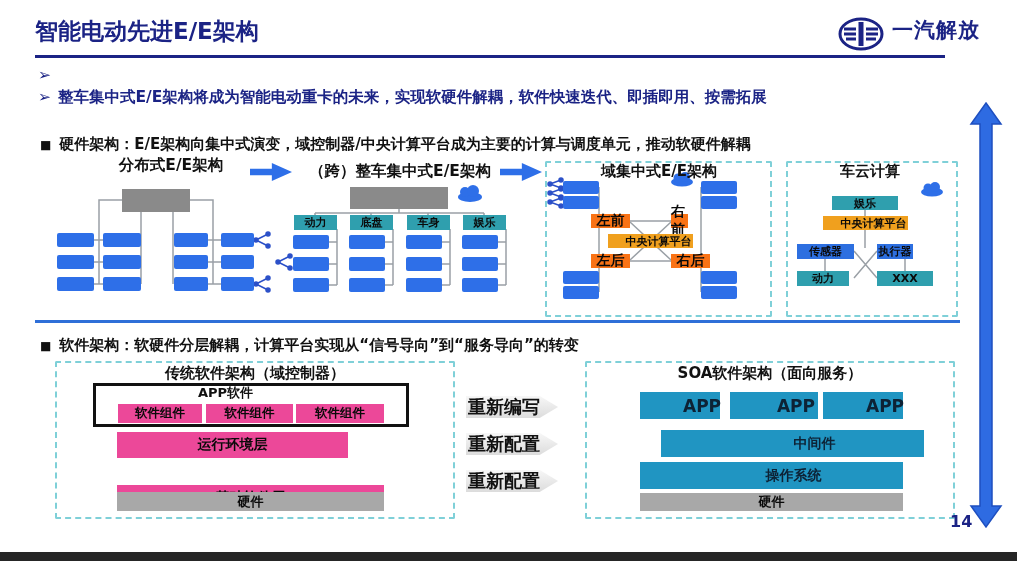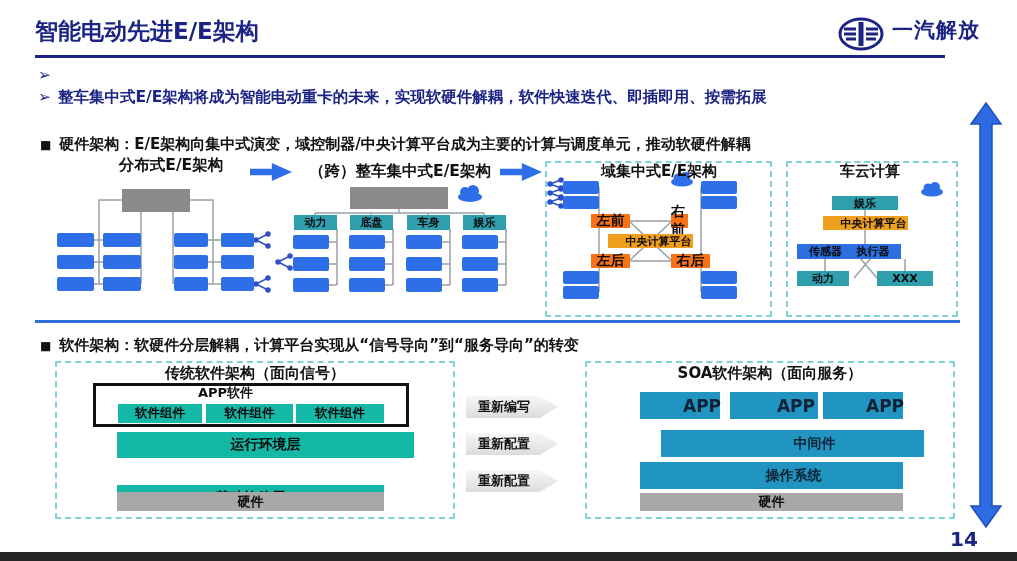--- a/index.html
+++ b/index.html
@@ -33,33 +33,33 @@
     display:flex; align-items:center; justify-content:center; white-space:nowrap;padding-left:16px; }
   .blue-label { background:#2d6fe0; color:#0a0a0a; font-size:11px; font-weight:bold;
     display:flex; align-items:center; justify-content:center; }
 
   .dashed-box { border:2px dashed #7fd0d8; border-radius:2px; }
   .dash-title { font-size:15px; font-weight:bold; color:#111; text-align:center; }
 
   .divider { left:35px; top:320px; width:925px; height:3px; background:#2e6fd8; }
 
   .black-frame { border:3px solid #111; background:#fff; }
-  .cyan-layer { background:#14b8a6; color:#0a0a0a; font-weight:bold;
+  .cyan-layer { background:#ec4899; color:#0a0a0a; font-weight:bold;
     display:flex; align-items:center; justify-content:center; }
   .soa-layer { background:#2095c2; color:#0d2235; font-weight:bold;
     display:flex; align-items:center; justify-content:center;padding-left:44px; }
   .hw-layer { background:#a8a8a8; color:#0a0a0a; font-weight:bold;
     display:flex; align-items:center; justify-content:center; }
 
   .transition-arrow { width:92px; height:22px; background:linear-gradient(#f7f7f7,#dcdcdc);
     clip-path:polygon(0 0,80% 0,100% 50%,80% 100%,0 100%);
     display:flex; align-items:center; justify-content:center; padding-right:16px;
-    font-size:13px; font-weight:bold; color:#111; filter:drop-shadow(0 1px 1px rgba(0,0,0,.25)); }
-
-  .page-number { left:950px; top:527px; font-size:20px; font-weight:bold; color:#1b2385; }
+    font-size:18px; font-weight:bold; color:#111; filter:drop-shadow(0 1px 1px rgba(0,0,0,.25)); }
+
+  .page-number { left:950px; top:512px; font-size:16px; font-weight:bold; color:#1b2385; }
   .bottom-bar { left:0; top:552px; width:1017px; height:9px; background:#262626; }
 
   svg.overlay { position:absolute; left:0; top:0; pointer-events:none; }
 </style>
 </head>
 <body>
 
 <div class="slide">
 
   <div class="abs page-title">智能电动先进E/E架构</div>
@@ -211,38 +211,38 @@
   <div class="abs green-label" style="left:671px;top:214px;width:17px;height:14px;">右前</div>
   <div class="abs green-label" style="left:591px;top:254px;width:39px;height:14px;">左后</div>
   <div class="abs green-label" style="left:671px;top:254px;width:39px;height:14px;">右后</div>
   <div class="abs orange-label" style="left:608px;top:234px;width:85px;height:14px;">中央计算平台</div>
 
   <div class="abs dashed-box" style="left:786px;top:161px;width:172px;height:156px;"></div>
   <div class="abs dash-title" style="left:800px;top:162px;width:140px;">车云计算</div>
   <div class="abs teal-label" style="left:832px;top:196px;width:66px;height:14px;">娱乐</div>
   <div class="abs orange-label" style="left:823px;top:216px;width:85px;height:14px;">中央计算平台</div>
   <div class="abs blue-label" style="left:797px;top:244px;width:57px;height:15px;">传感器</div>
-  <div class="abs blue-label" style="left:845px;top:244px;width:56px;height:15px;">执行器</div>
+  <div class="abs blue-label" style="left:877px;top:244px;width:36px;height:15px;">执行器</div>
   <div class="abs teal-label" style="left:797px;top:271px;width:52px;height:15px;">动力</div>
   <div class="abs teal-label" style="left:877px;top:271px;width:56px;height:15px;">XXX</div>
 
   <div class="abs divider"></div>
 
   <div class="abs section-heading" style="left:40px;top:336px;">
     <span class="sec-marker">■</span><span>软件架构：软硬件分层解耦，计算平台实现从“信号导向”到“服务导向”的转变</span>
   </div>
 
   <div class="abs dashed-box" style="left:55px;top:361px;width:400px;height:158px;"></div>
-  <div class="abs dash-title" style="left:75px;top:364px;width:360px;">传统软件架构（面向信号）</div>
+  <div class="abs dash-title" style="left:75px;top:364px;width:360px;">传统软件架构（域控制器）</div>
   <div class="abs black-frame" style="left:93px;top:383px;width:316px;height:44px;"></div>
   <div class="abs" style="left:93px;top:384px;width:265px;text-align:center;font-size:13px;font-weight:bold;color:#111;">APP软件</div>
   <div class="abs cyan-layer" style="left:118px;top:404px;width:84px;height:19px;font-size:12.5px;">软件组件</div>
   <div class="abs cyan-layer" style="left:206px;top:404px;width:87px;height:19px;font-size:12.5px;">软件组件</div>
   <div class="abs cyan-layer" style="left:296px;top:404px;width:88px;height:19px;font-size:12.5px;">软件组件</div>
-  <div class="abs cyan-layer" style="left:117px;top:432px;width:297px;height:26px;font-size:14px;">运行环境层</div>
+  <div class="abs cyan-layer" style="left:117px;top:432px;width:231px;height:26px;font-size:14px;">运行环境层</div>
   <div class="abs cyan-layer" style="left:117px;top:485px;width:267px;height:26px;font-size:14px;">基础软件层</div>
   <div class="abs hw-layer" style="left:117px;top:492px;width:267px;height:19px;font-size:13px;">硬件</div>
 
   <div class="abs transition-arrow" style="left:466px;top:396px;">重新编写</div>
   <div class="abs transition-arrow" style="left:466px;top:433px;">重新配置</div>
   <div class="abs transition-arrow" style="left:466px;top:470px;">重新配置</div>
 
   <div class="abs dashed-box" style="left:585px;top:361px;width:370px;height:158px;"></div>
   <div class="abs dash-title" style="left:605px;top:364px;width:330px;">SOA软件架构（面向服务）</div>
   <div class="abs soa-layer" style="left:640px;top:392px;width:80px;height:27px;font-size:17px;">APP</div>

